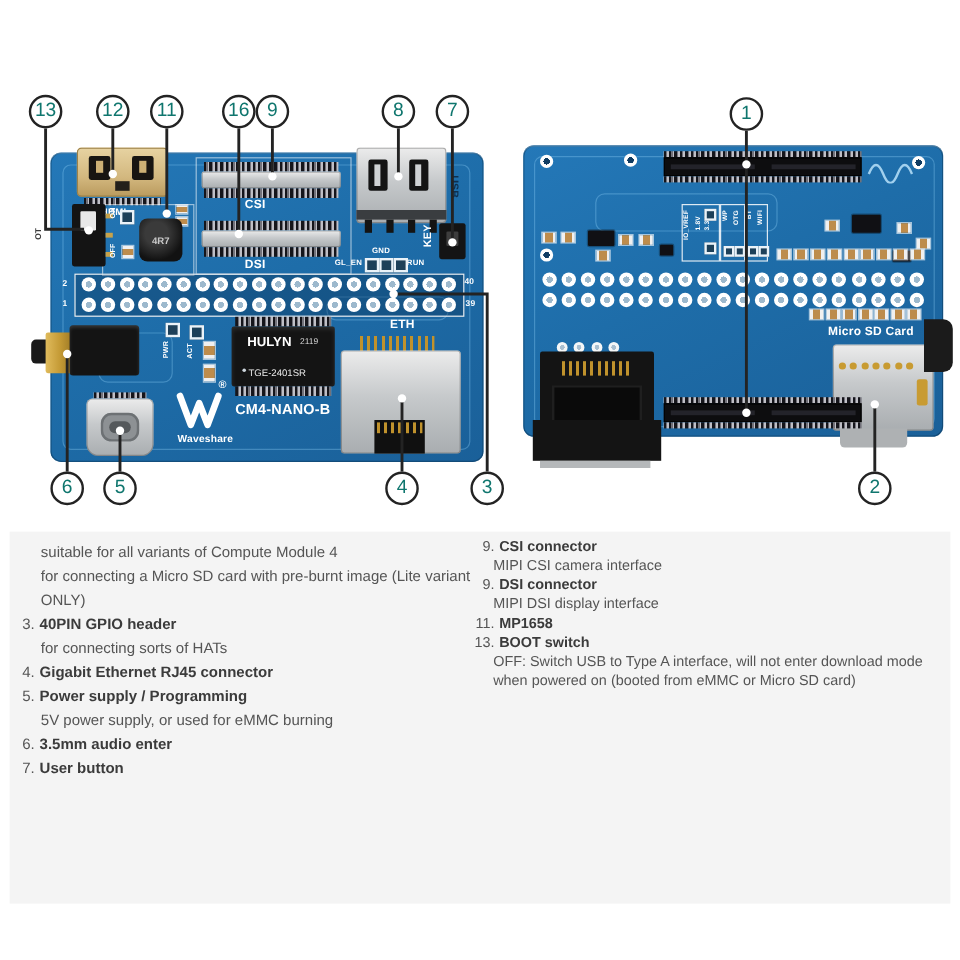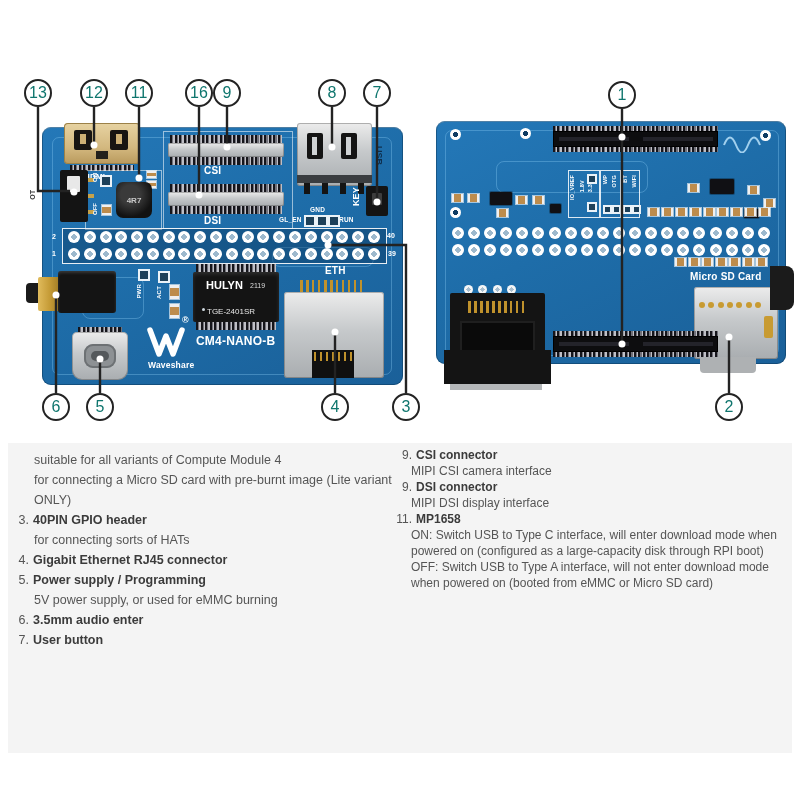--- a/index.html
+++ b/index.html
@@ -466,19 +466,19 @@
           <div class="d-detail">MIPI CSI camera interface</div>
         </div>
         <div class="d-item">
           <div class="d-head"><span class="d-num">9.</span><span class="d-title">DSI connector</span></div>
           <div class="d-detail">MIPI DSI display interface</div>
         </div>
         <div class="d-item">
           <div class="d-head"><span class="d-num">11.</span><span class="d-title">MP1658</span></div>
         </div>
         <div class="d-item">
-          <div class="d-detail">ON: Switch USB to Type C interface, will enter download mode when powered on (configured as a large-capacity disk through RPI boot)</div>
+          <div class="d-head"><span class="d-num">13.</span><span class="d-title">BOOT switch</span></div>
           <div class="d-detail">OFF: Switch USB to Type A interface, will not enter download mode when powered on (booted from eMMC or Micro SD card)</div>
         </div>
       </div>
   </div>
 
 </div>
 
 </body></html>

